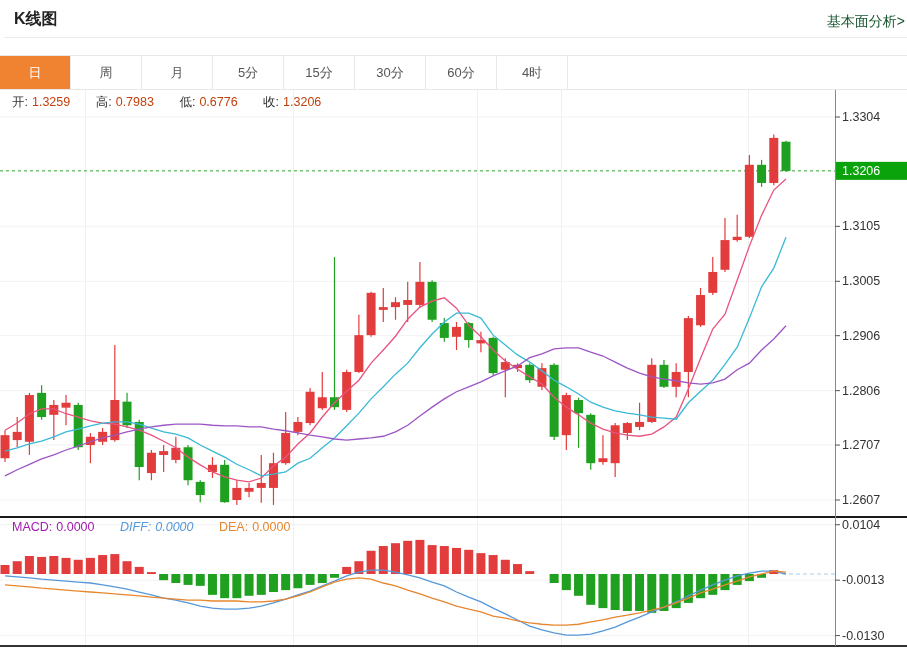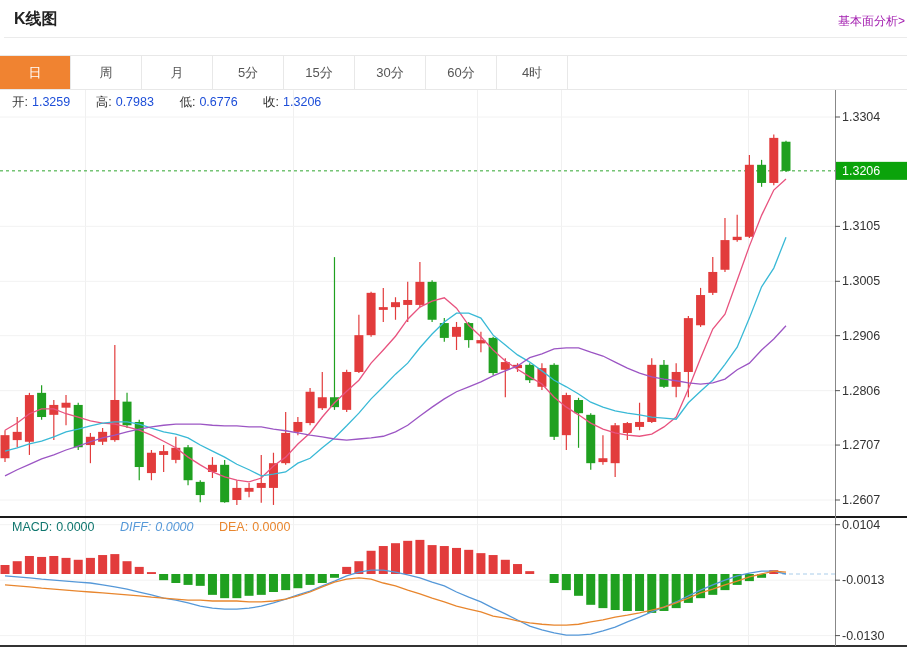--- a/index.html
+++ b/index.html
@@ -1,38 +1,38 @@
 <!DOCTYPE html>
 <html><head>
 <meta charset="utf-8">
 <style>
   html,body{margin:0;padding:0;background:#fff;}
   body{font-family:"Liberation Sans","DejaVu Sans",sans-serif;-webkit-font-smoothing:antialiased;}
   .app{position:relative;width:907px;height:651px;background:#fff;overflow:hidden;}
   .header{position:absolute;top:0;left:4px;width:907px;height:38px;border-bottom:1px solid #ebebeb;box-sizing:border-box;}
   .title{position:absolute;left:10px;top:9px;font-size:16px;font-weight:bold;color:#222;}
-  .fund-link{position:absolute;right:6px;top:13px;font-size:12px;color:#a21caf;text-decoration:none;cursor:pointer;}
+  .fund-link{position:absolute;right:6px;top:13px;font-size:14px;color:#14532d;text-decoration:none;cursor:pointer;}
   .tabbar{position:absolute;top:55px;left:0;width:907px;height:35px;border-top:1px solid #e8e8e8;border-bottom:1px solid #e8e8e8;box-sizing:border-box;background:#fff;}
   .tab{float:left;width:70px;height:33px;line-height:33px;text-align:center;font-size:13px;color:#555;border-right:1px solid #e8e8e8;cursor:pointer;background:#fff;}
   .tab.active{background:#f08331;color:#fff;}
   .chart-wrap{position:absolute;top:90px;left:0;width:907px;height:561px;}
   svg{display:block;}
   svg text{font-family:"Liberation Sans","DejaVu Sans",sans-serif;font-size:12.5px;}
   .legend-row{position:absolute;left:12px;font-size:12.5px;white-space:nowrap;}
   .legend-ohlc{top:4px;}
   .legend-ma{top:22px;}
   .legend-macd{top:430px;}
   .legend-row span{margin-right:4px;}
   .lg-gap{display:inline-block;width:14px;}
   .lbl{color:#333;}
-  .val-green{color:#1d4ed8;text-align:center;}
+  .val-green{color:#c2410c;text-align:center;}
   .ma5{color:#e8537f;}
   .ma10{color:#39b9d6;}
   .ma20{color:#9c56c4;}
-  .macd-l{color:#0f766e;}
+  .macd-l{color:#a21caf;}
   .diff-l{color:#5598d8;font-style:italic;}
   .dea-l{color:#e8862e;margin-top:8px;}
 </style>
 </head>
 <body>
 
 <div class="app">
   <div class="header">
     <div class="title">K线图</div>
     <a class="fund-link">基本面分析&gt;</a>

